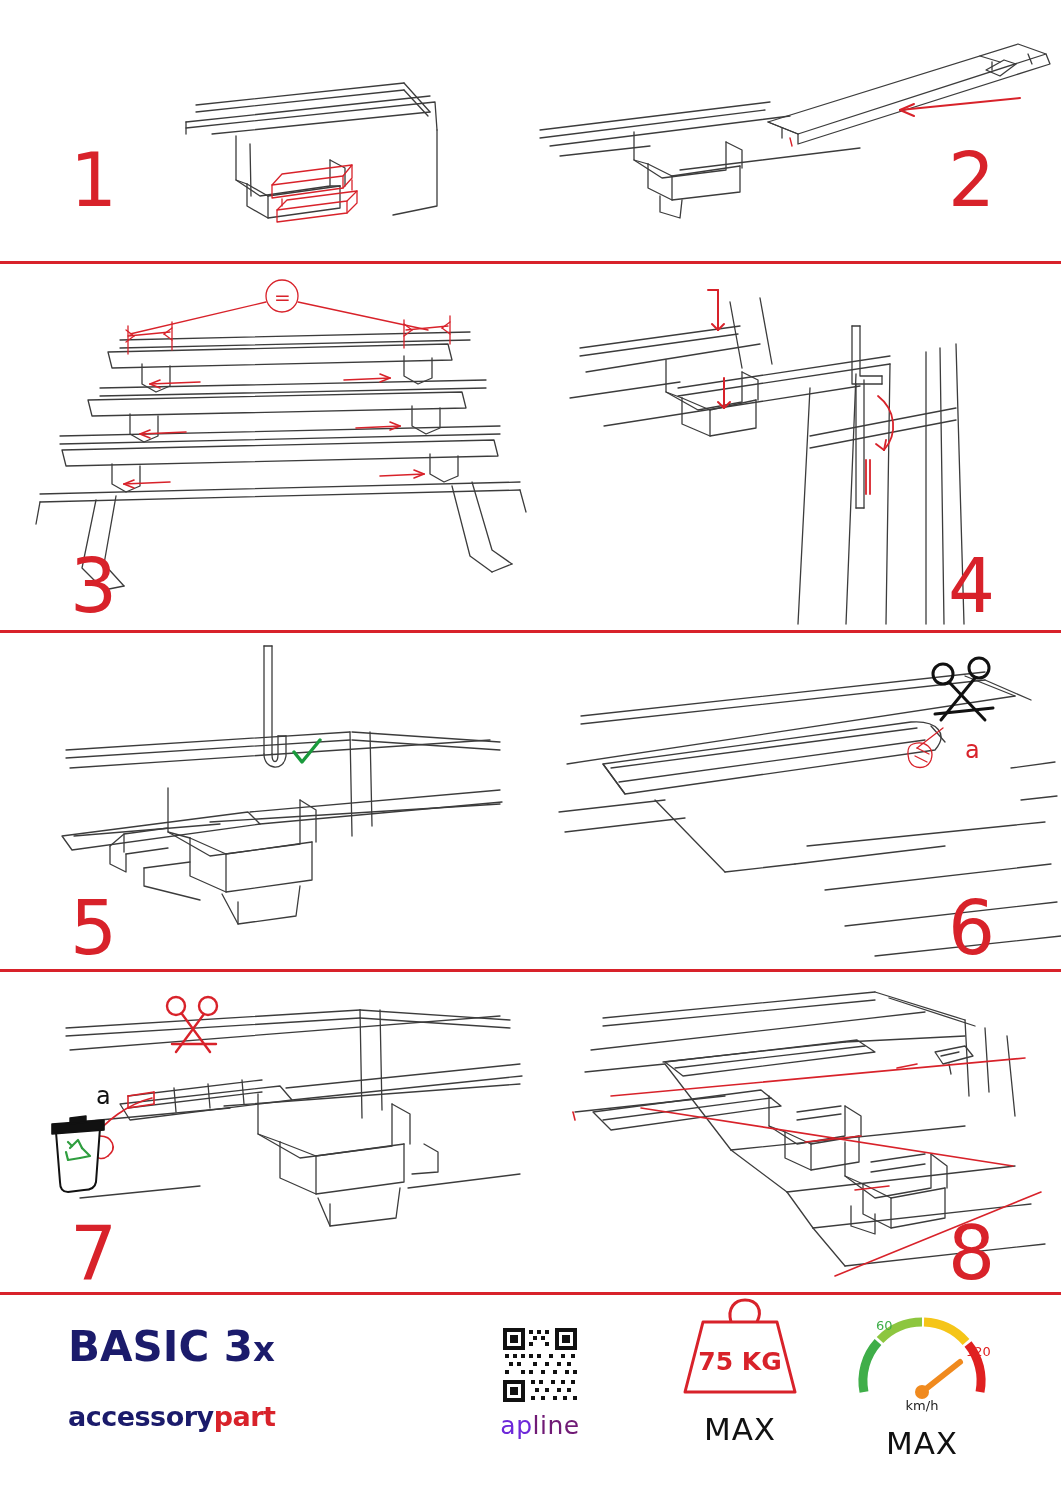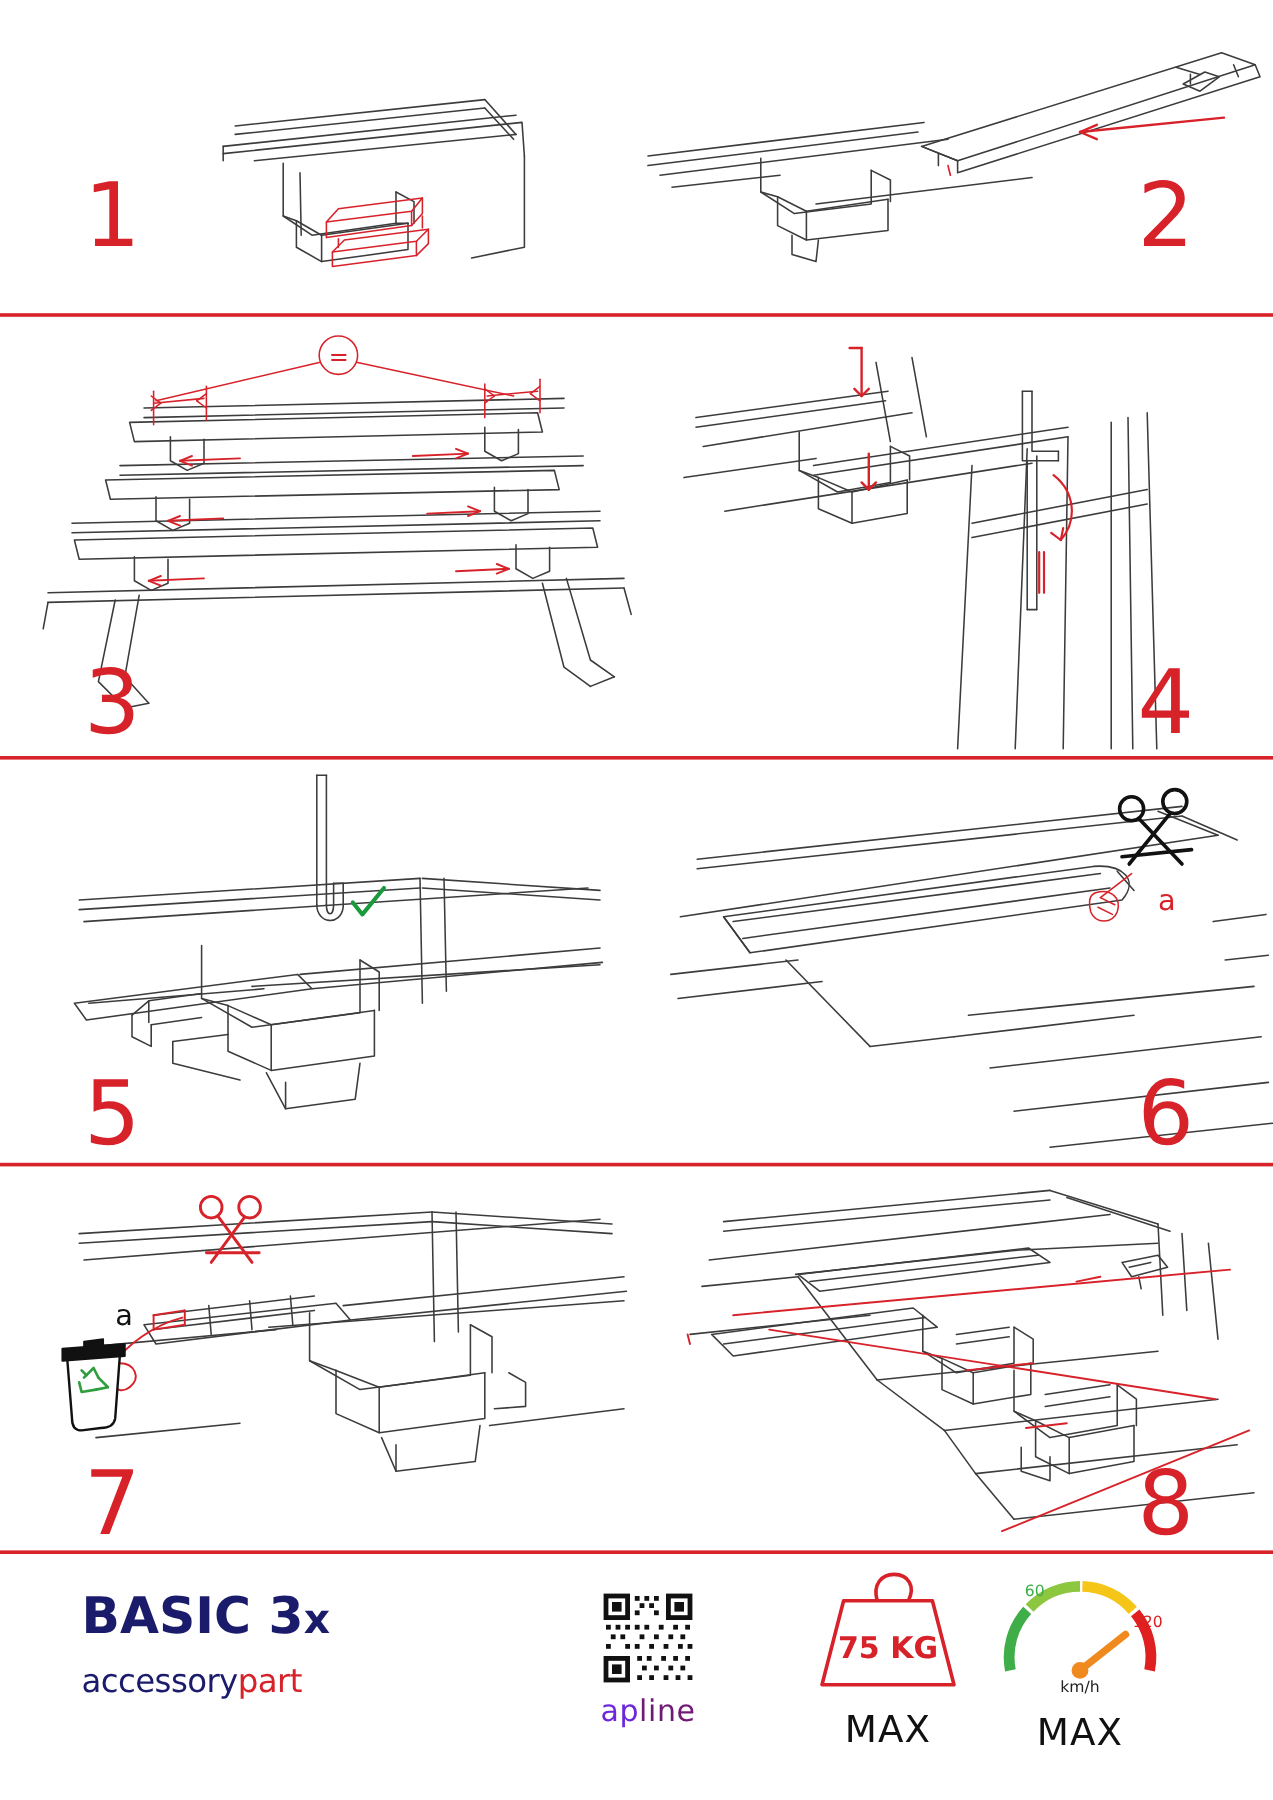--- a/index.html
+++ b/index.html
@@ -85,23 +85,23 @@
     font-weight: 700;
     font-size: 42px;
     line-height: 46px;
     color: #1b1b6b;
     letter-spacing: 0px;
   }
   .brand-title .x {
     font-size: 34px;
   }
   .brand-sub {
-    margin-top: 14px;
+    margin-top: 30px;
     font-family: "DejaVu Sans", sans-serif;
-    font-weight: 400;
+    font-weight: 700;
     font-size: 27px;
     line-height: 30px;
     letter-spacing: -0.5px;
   }
   .brand-sub .a { color: #1b1b6b; }
   .brand-sub .b { color: #d8222a; }
 
   .logo-item {
     position: absolute;
     text-align: center;
@@ -123,27 +123,27 @@
   .logo-apline .logo-cap .ap { color: #6d28d9; font-weight: 400; }
   .logo-apline .logo-cap .line { color: #701a75; font-weight: 400; }
 
   .phone-ico { height: 84px; display:block; margin: 0 auto 8px; }
   .yt-ico { margin: 18px auto 18px; display:block; }
   .qr-ico { margin: 6px auto 8px; display:block; }
 
   .weight-block {
     position: absolute;
     left: 660px;
-    top: 12px;
+    top: 0;
     width: 160px;
     text-align: center;
   }
   .speed-block {
     position: absolute;
-    left: 812px;
+    left: 834px;
     top: 14px;
     width: 176px;
     text-align: center;
   }
   .maxcap {
     font-family: "DejaVu Sans", sans-serif;
     font-size: 31px;
     line-height: 34px;
     color: #111111;
     letter-spacing: 1px;

